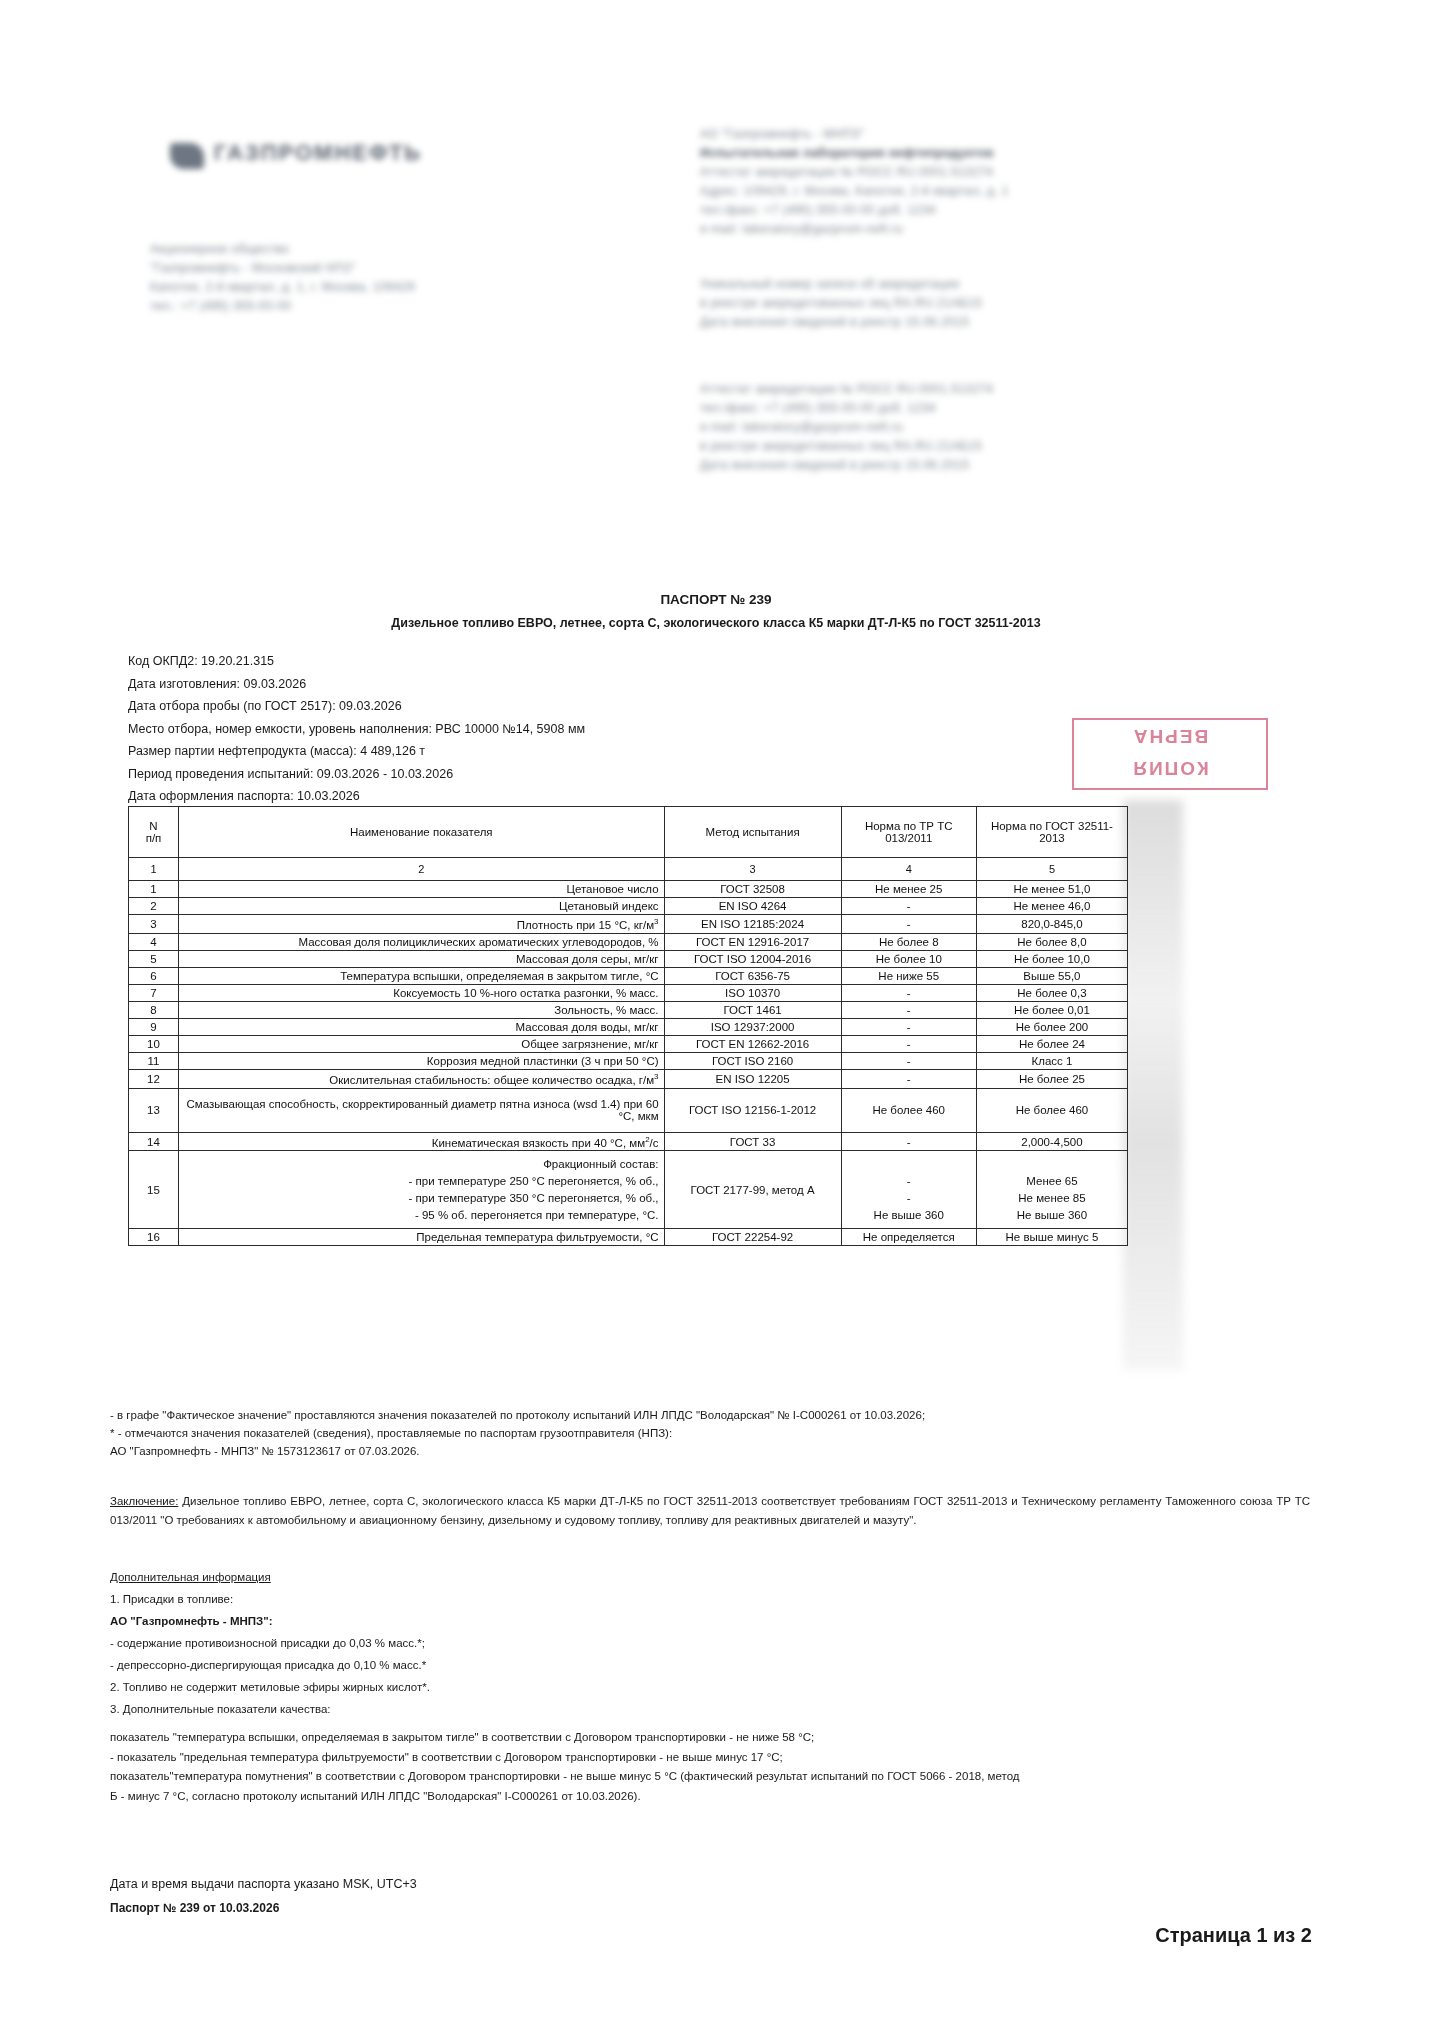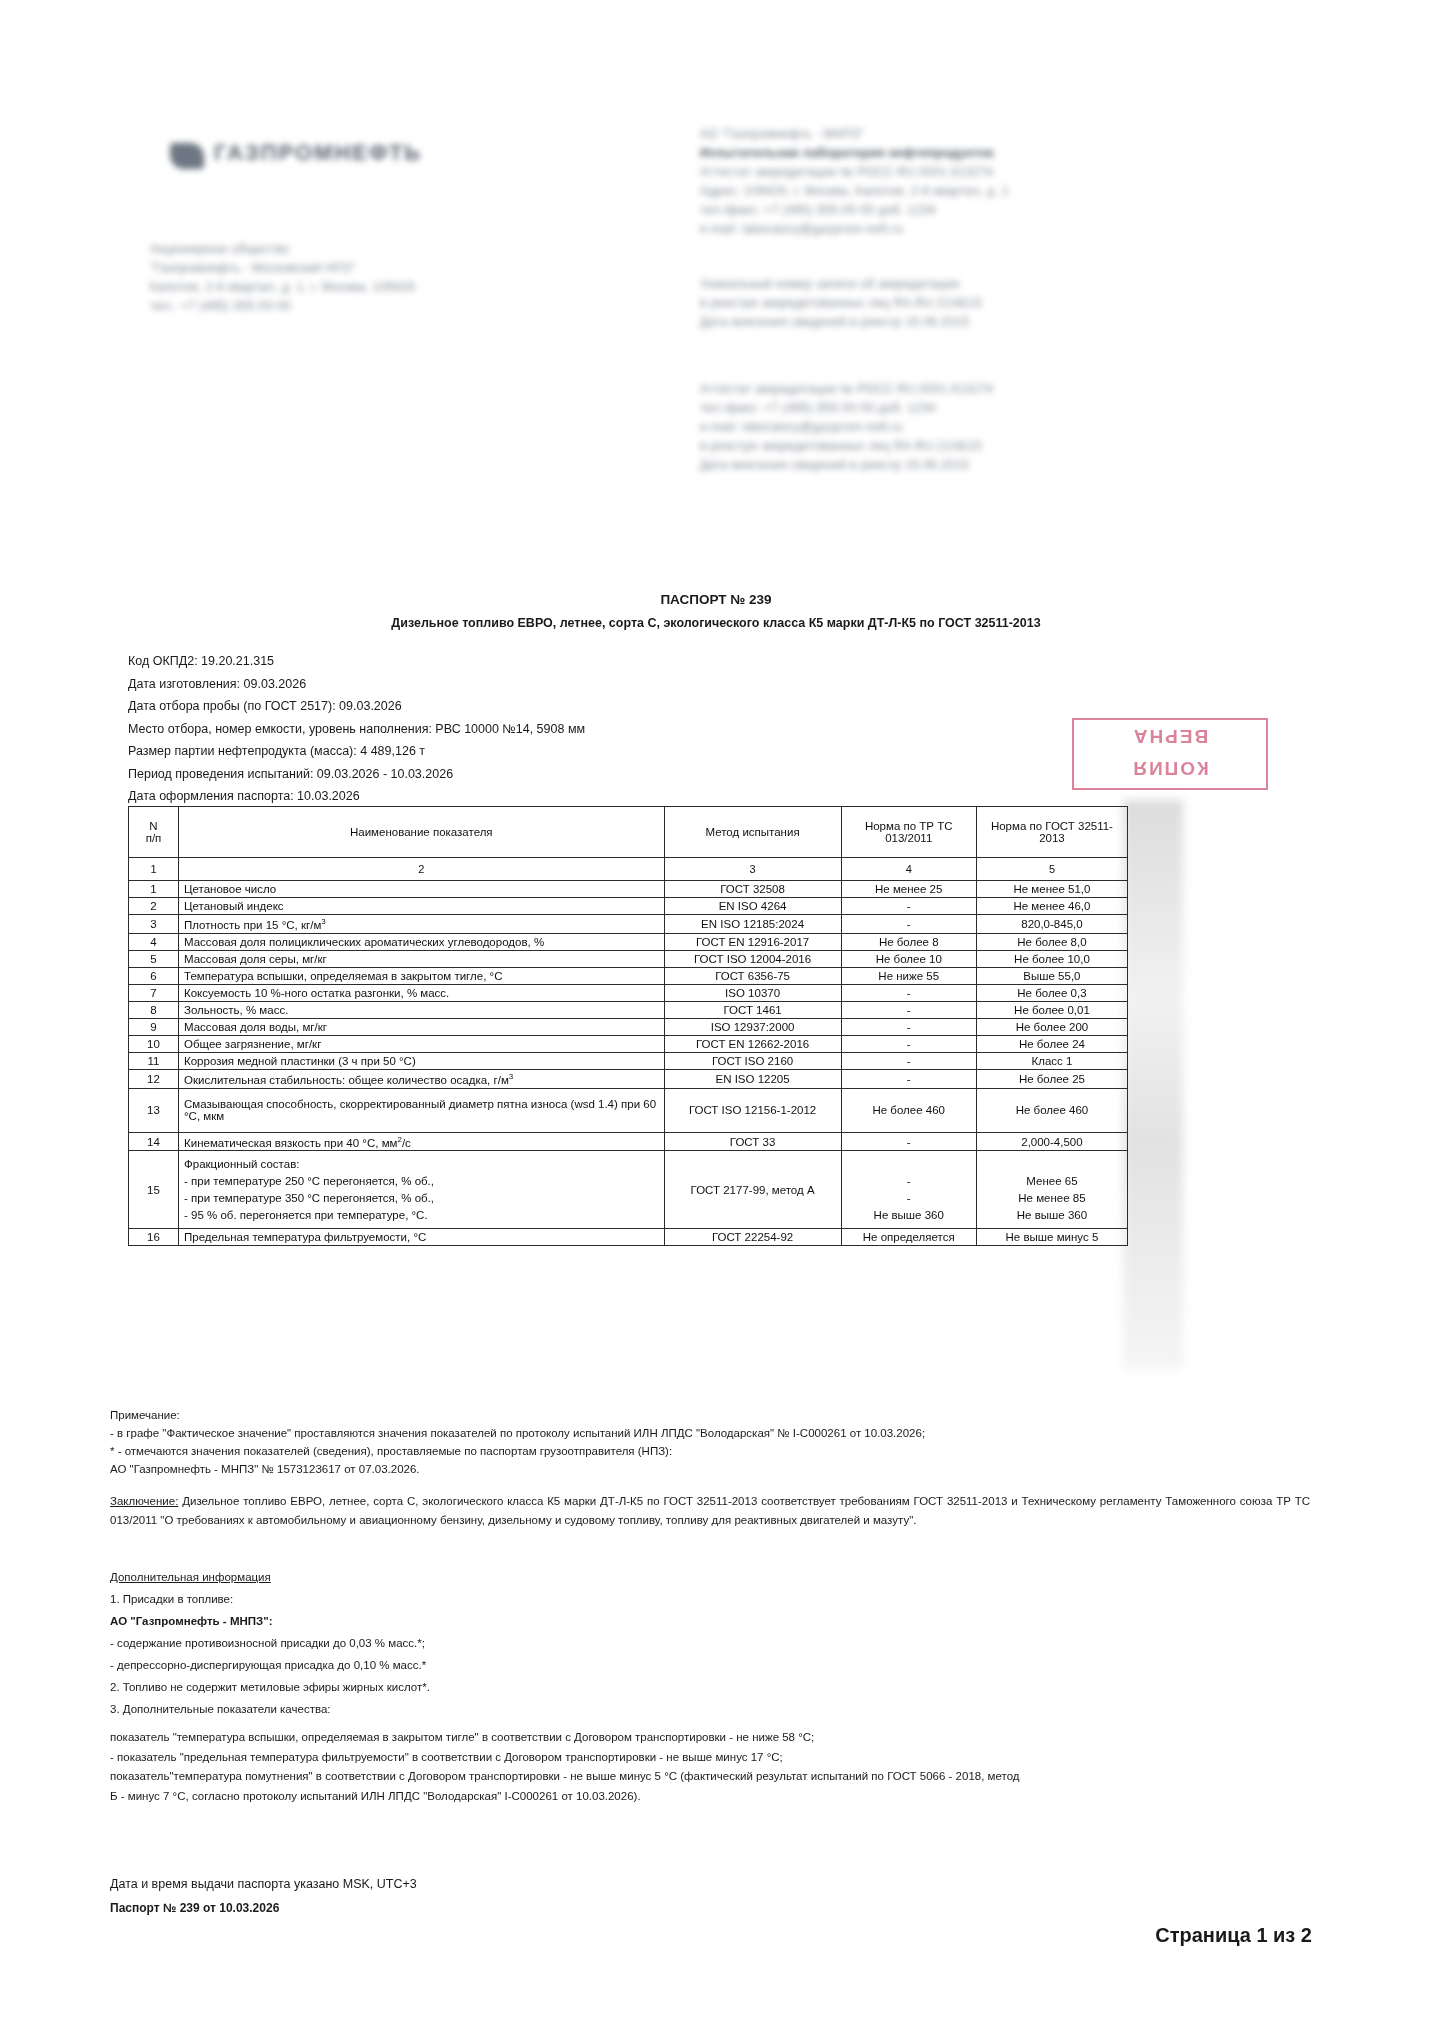--- a/index.html
+++ b/index.html
@@ -129,21 +129,21 @@
   table.main th, table.main td {
     border: 1px solid #2b2b2b;
     padding: 2px 5px;
     vertical-align: middle;
   }
   table.main th {
     font-weight: normal;
     text-align: center;
   }
   .c-num   { width: 42px;  text-align: center; }
-  .c-name  { width: 500px; text-align: left; }
+  .c-name  { width: 500px; text-align: right; }
   .c-meth  { width: 178px; text-align: center; }
   .c-trts  { width: 130px; text-align: center; }
   .c-gost  { width: 148px; text-align: center; }
   .hdr-row th { height: 46px; }
   .num-row td { height: 18px; font-size: 11px; }
   .frac-list { margin: 0; padding: 0; }
   .frac-list div { line-height: 17px; white-space: nowrap; }
   .sub { font-size: 8px; vertical-align: super; }
 
   
@@ -412,21 +412,20 @@
         <td class="c-num">16</td>
         <td class="c-name">Предельная температура фильтруемости, °С</td>
         <td class="c-meth">ГОСТ 22254-92</td>
         <td class="c-trts">Не определяется</td>
         <td class="c-gost">Не выше минус 5</td>
       </tr>
     </tbody>
   </table>
 
   <div class="notes" style="top:1406px;">
-    <div class="lbl">Примечание:</div>
     <div>- в графе "Фактическое значение" проставляются значения показателей по протоколу испытаний ИЛН ЛПДС "Володарская" № I-С000261 от 10.03.2026;</div>
     <div>* - отмечаются значения показателей (сведения), проставляемые по паспортам грузоотправителя (НПЗ):</div>
     <div>АО "Газпромнефть - МНПЗ" № 1573123617 от 07.03.2026.</div>
   </div>
 
   <div class="concl" style="top:1492px;">
     <span class="underline">Заключение:</span><span> Дизельное топливо ЕВРО, летнее, сорта С, экологического класса К5 марки ДТ-Л-К5 по ГОСТ 32511-2013 соответствует требованиям ГОСТ 32511-2013 и Техническому регламенту Таможенного союза ТР ТС 013/2011 "О требованиях к автомобильному и авиационному бензину, дизельному и судовому топливу, топливу для реактивных двигателей и мазуту".</span>
   </div>
 
   <div class="addinfo" style="top:1560px;">

